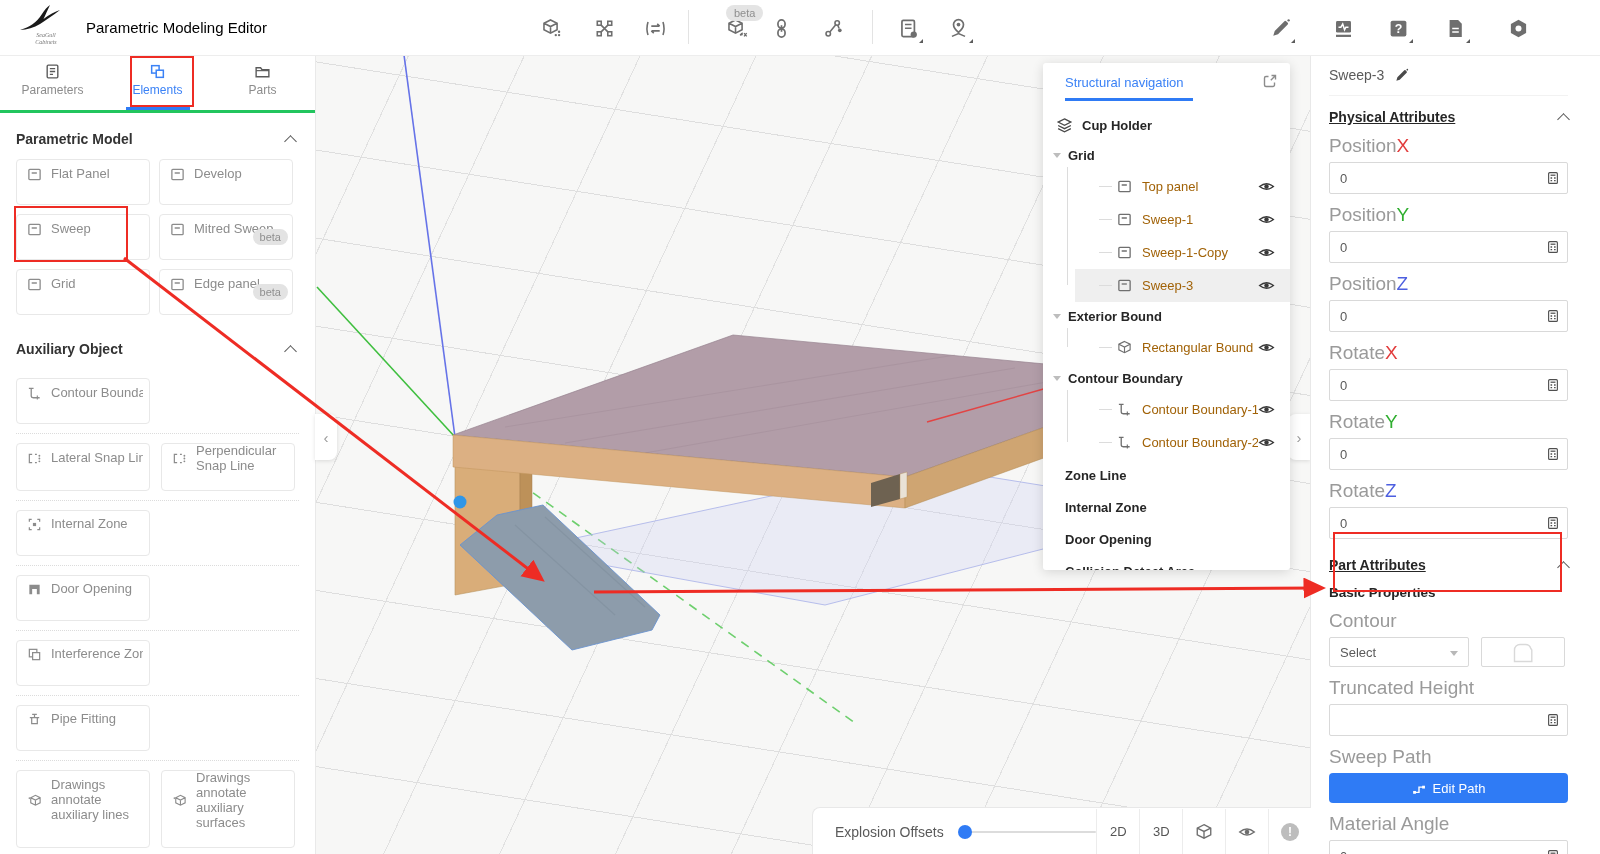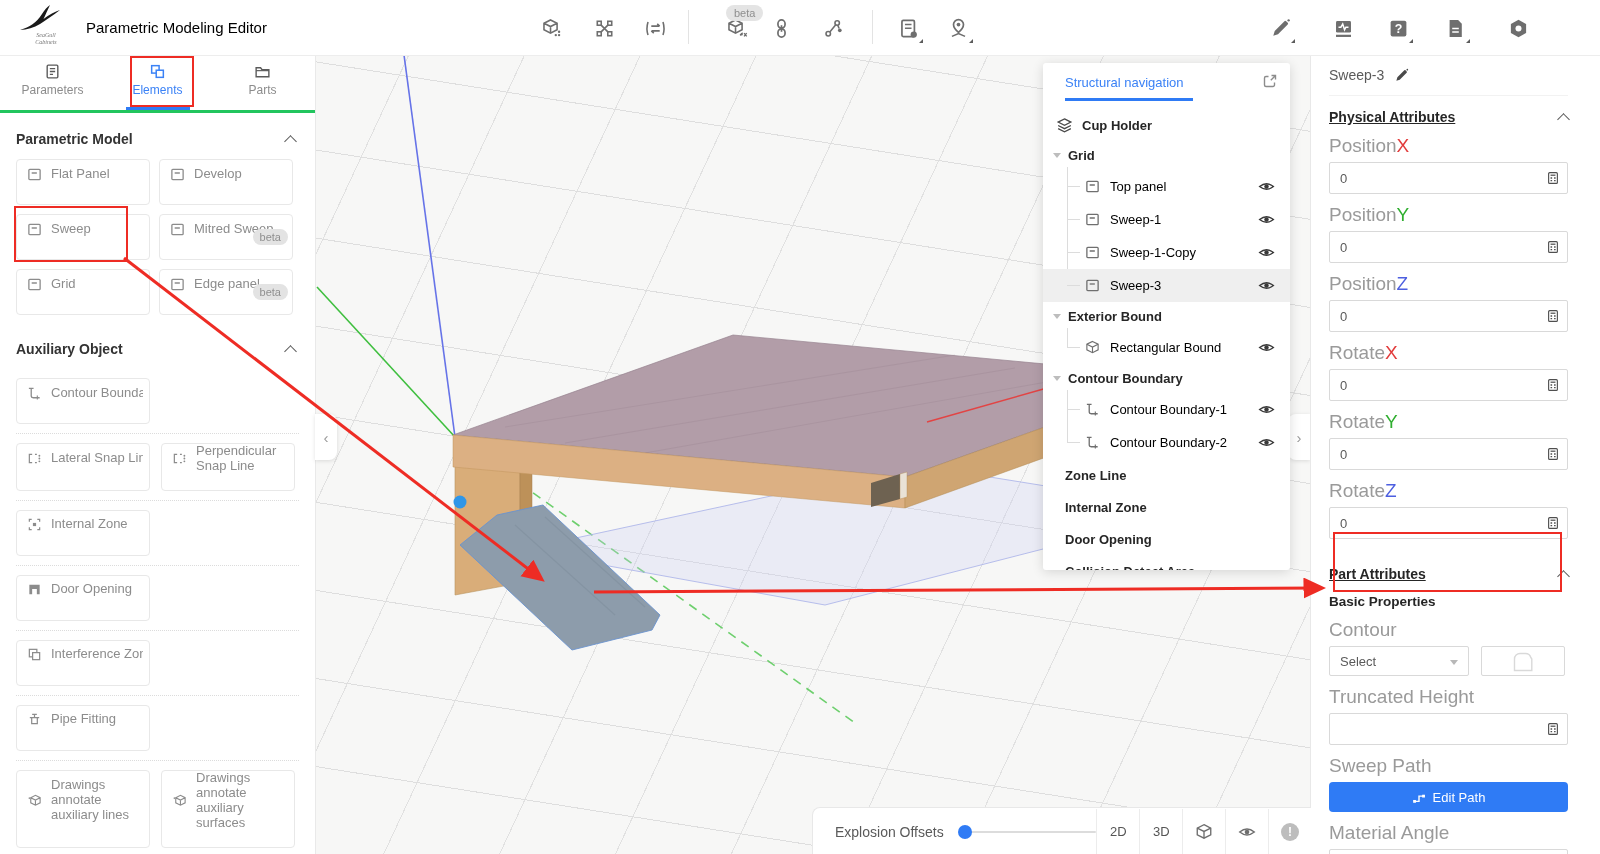--- a/index.html
+++ b/index.html
@@ -63,21 +63,21 @@
   .navtitle{position:absolute;left:22px;top:12px;font-size:13px;color:#3b82f6;cursor:pointer;}
   .navline{position:absolute;left:22px;top:35px;width:128px;height:3px;background:#2f7bf5;}
   .nav-expand{position:absolute;right:12px;top:10px;width:16px;height:16px;color:#8c8c8c;cursor:pointer;}
   .troot{display:flex;align-items:center;height:32px;padding-left:13px;margin-top:8px;font-size:13px;font-weight:bold;color:#262626;}
   .troot svg{width:17px;height:17px;color:#4a4a4a;margin-right:9px;}
   .tgroup{display:flex;align-items:center;height:29px;padding-left:10px;font-size:13px;font-weight:bold;color:#262626;cursor:pointer;}
   .tri{width:0;height:0;border-left:4px solid transparent;border-right:4px solid transparent;border-top:5px solid #bdbdbd;margin-right:7px;}
   .tgroup2{display:flex;align-items:center;height:32px;padding-left:22px;font-size:13px;font-weight:bold;color:#262626;cursor:pointer;}
   .tchildren{position:relative;}
   .tchildren::before{content:"";position:absolute;left:24px;top:-3px;height:calc(100% - 14px);border-left:1px solid #dcdcdc;}
-  .trow{position:relative;display:flex;align-items:center;height:33px;padding-left:42px;font-size:13px;color:#000000;cursor:pointer;}
+  .trow{position:relative;display:flex;align-items:center;height:33px;padding-left:42px;font-size:13px;color:#a16207;cursor:pointer;margin-left:32px;}
   .trow::before{content:"";position:absolute;left:24px;top:16px;width:13px;border-top:1px solid #dcdcdc;}
   .trow .licon{width:15px;height:15px;color:#6f6f6f;margin-right:10px;flex:none;}
   .trow .lab{flex:1;overflow:hidden;white-space:nowrap;}
   .trow .eye{width:17px;height:17px;color:#3a3a3a;margin-right:15px;flex:none;cursor:pointer;}
   .trow.selected{background:#efefef;}
 
   
   .props{position:absolute;left:1310px;top:55px;width:290px;height:799px;background:#fff;border-left:1px solid #e8e8e8;box-sizing:border-box;padding:0 32px 0 18px;z-index:10;overflow:hidden;}
   .ptitle{display:flex;align-items:center;height:40px;font-size:14px;color:#5a5a5a;border-bottom:1px solid #f2f2f2;}
   .ptitle svg{width:15px;height:15px;color:#4a4a4a;margin-left:10px;cursor:pointer;}
@@ -705,21 +705,21 @@
       </div>
 
     <div class="flabel"><span>Rotate</span><span class="ax-z">Z</span></div>
     <div class="fbox">
         <input value="0" style="">
         <svg class="calc">
           <use href="#sym-calc"></use>
         </svg>
       </div>
 
-    <div class="phead" style="margin-top:27px">
+    <div class="phead" style="margin-top:18px">
       <span>Part Attributes</span>
       <span class="chev"></span>
     </div>
 
     <div class="subhead">Basic Properties</div>
 
     <div class="flabel">Contour</div>
     <div class="hrow">
       <div class="sel">
           <span>Select</span>

